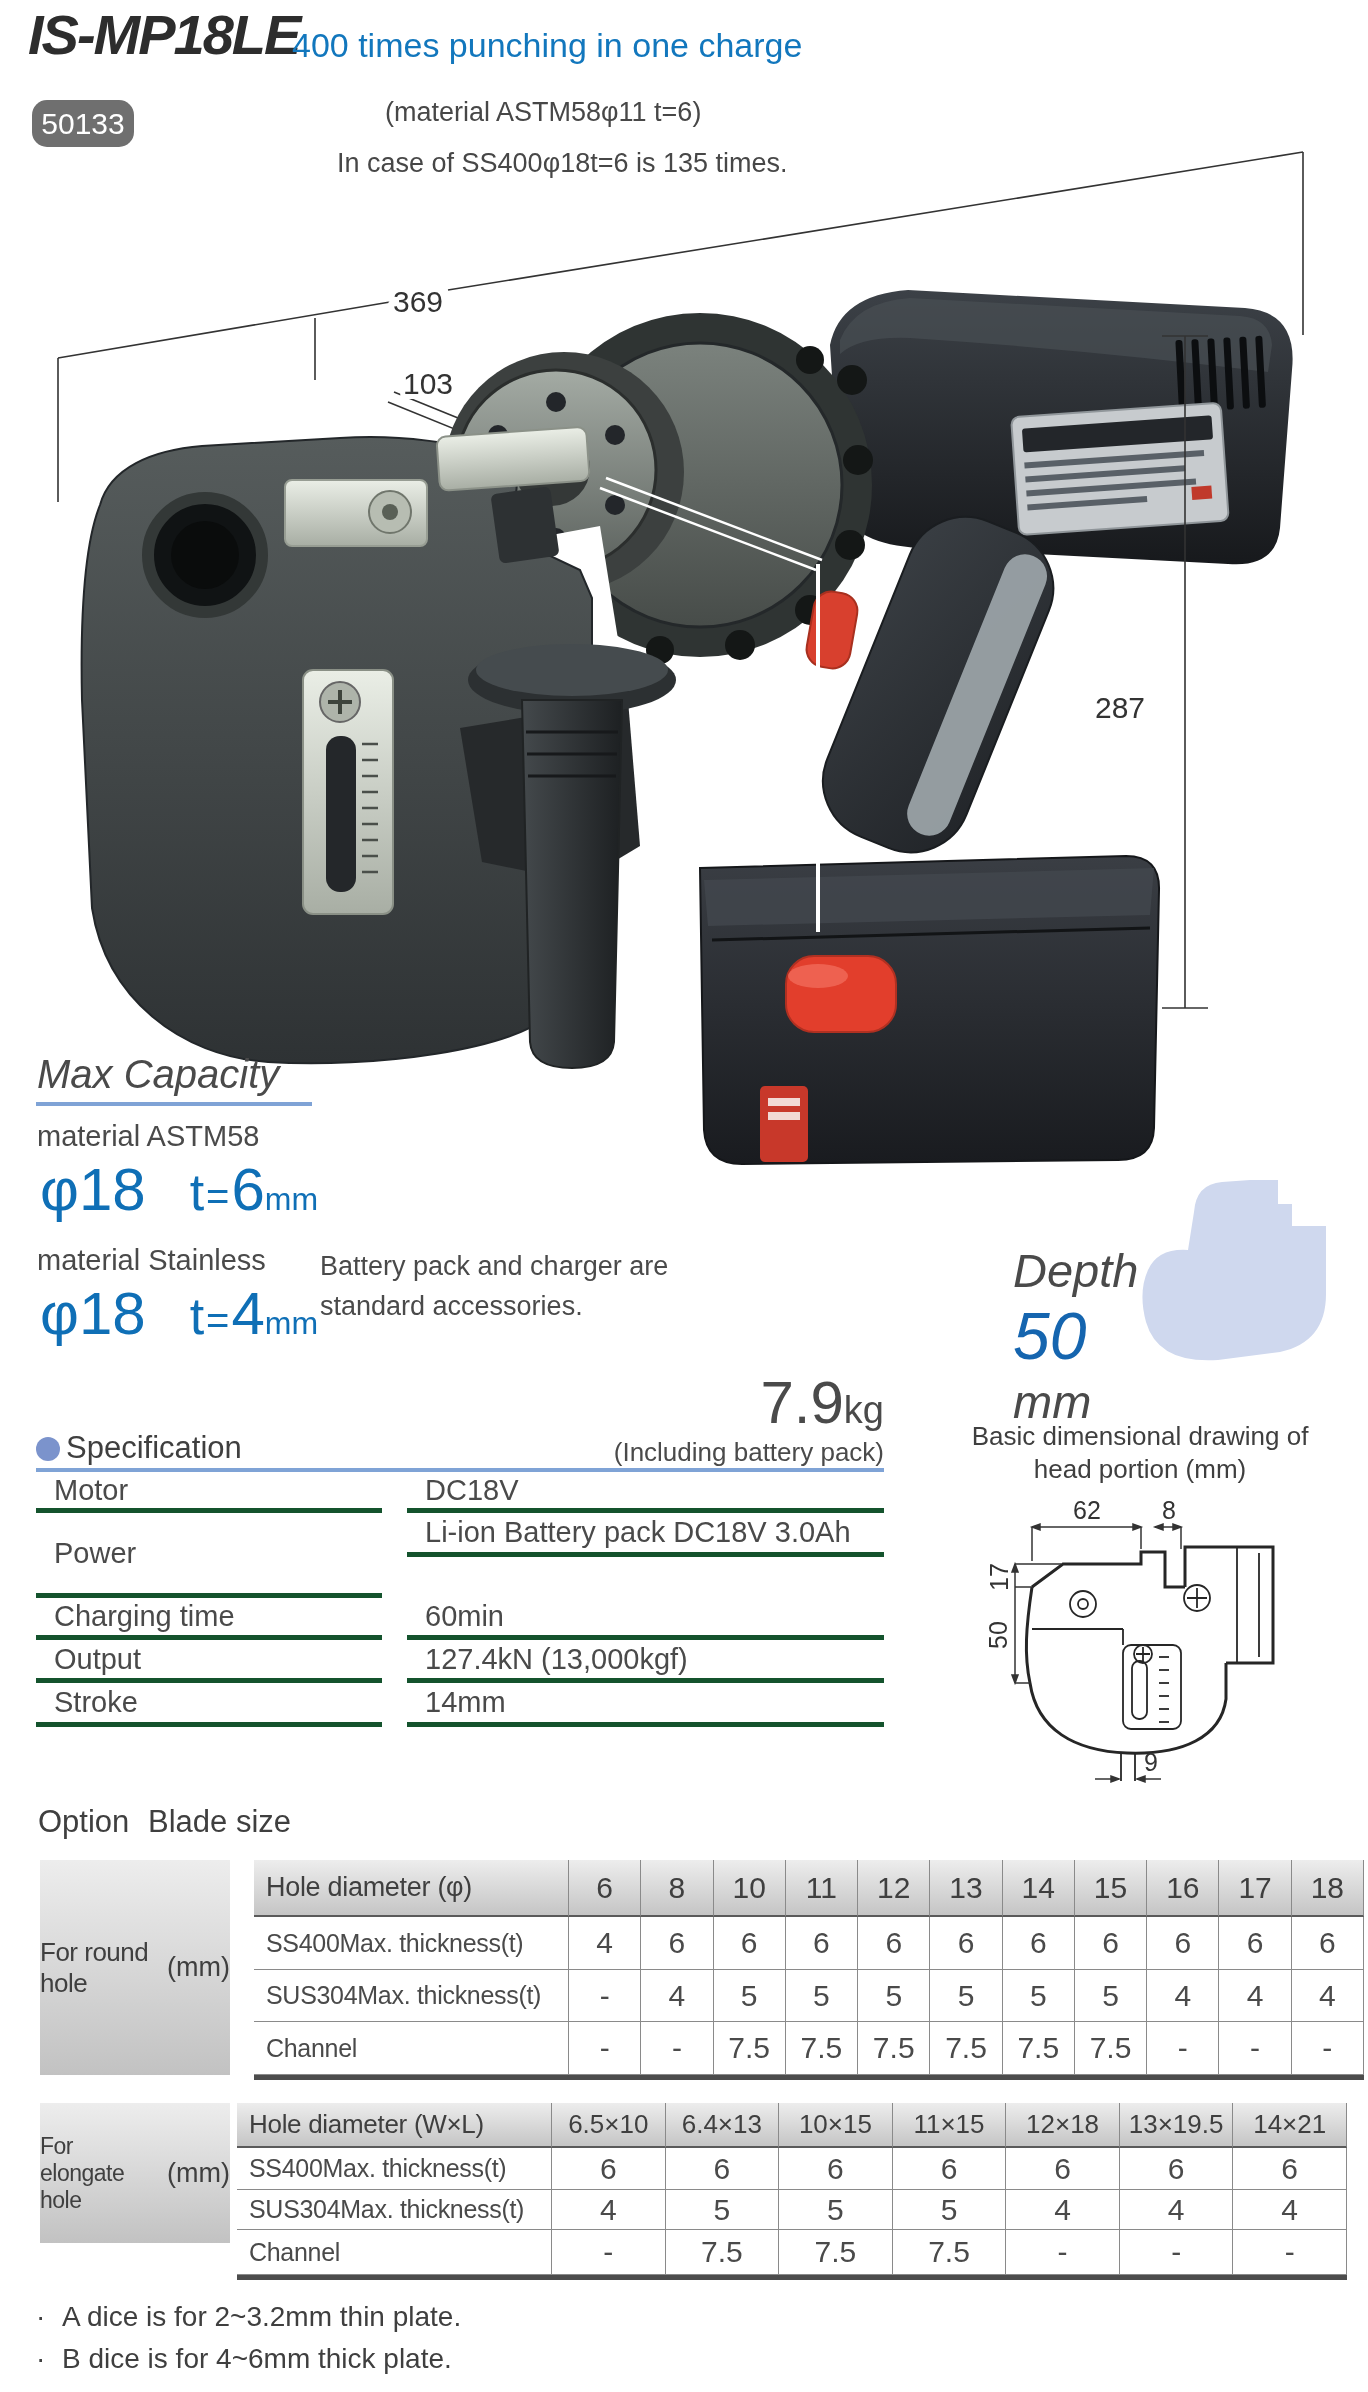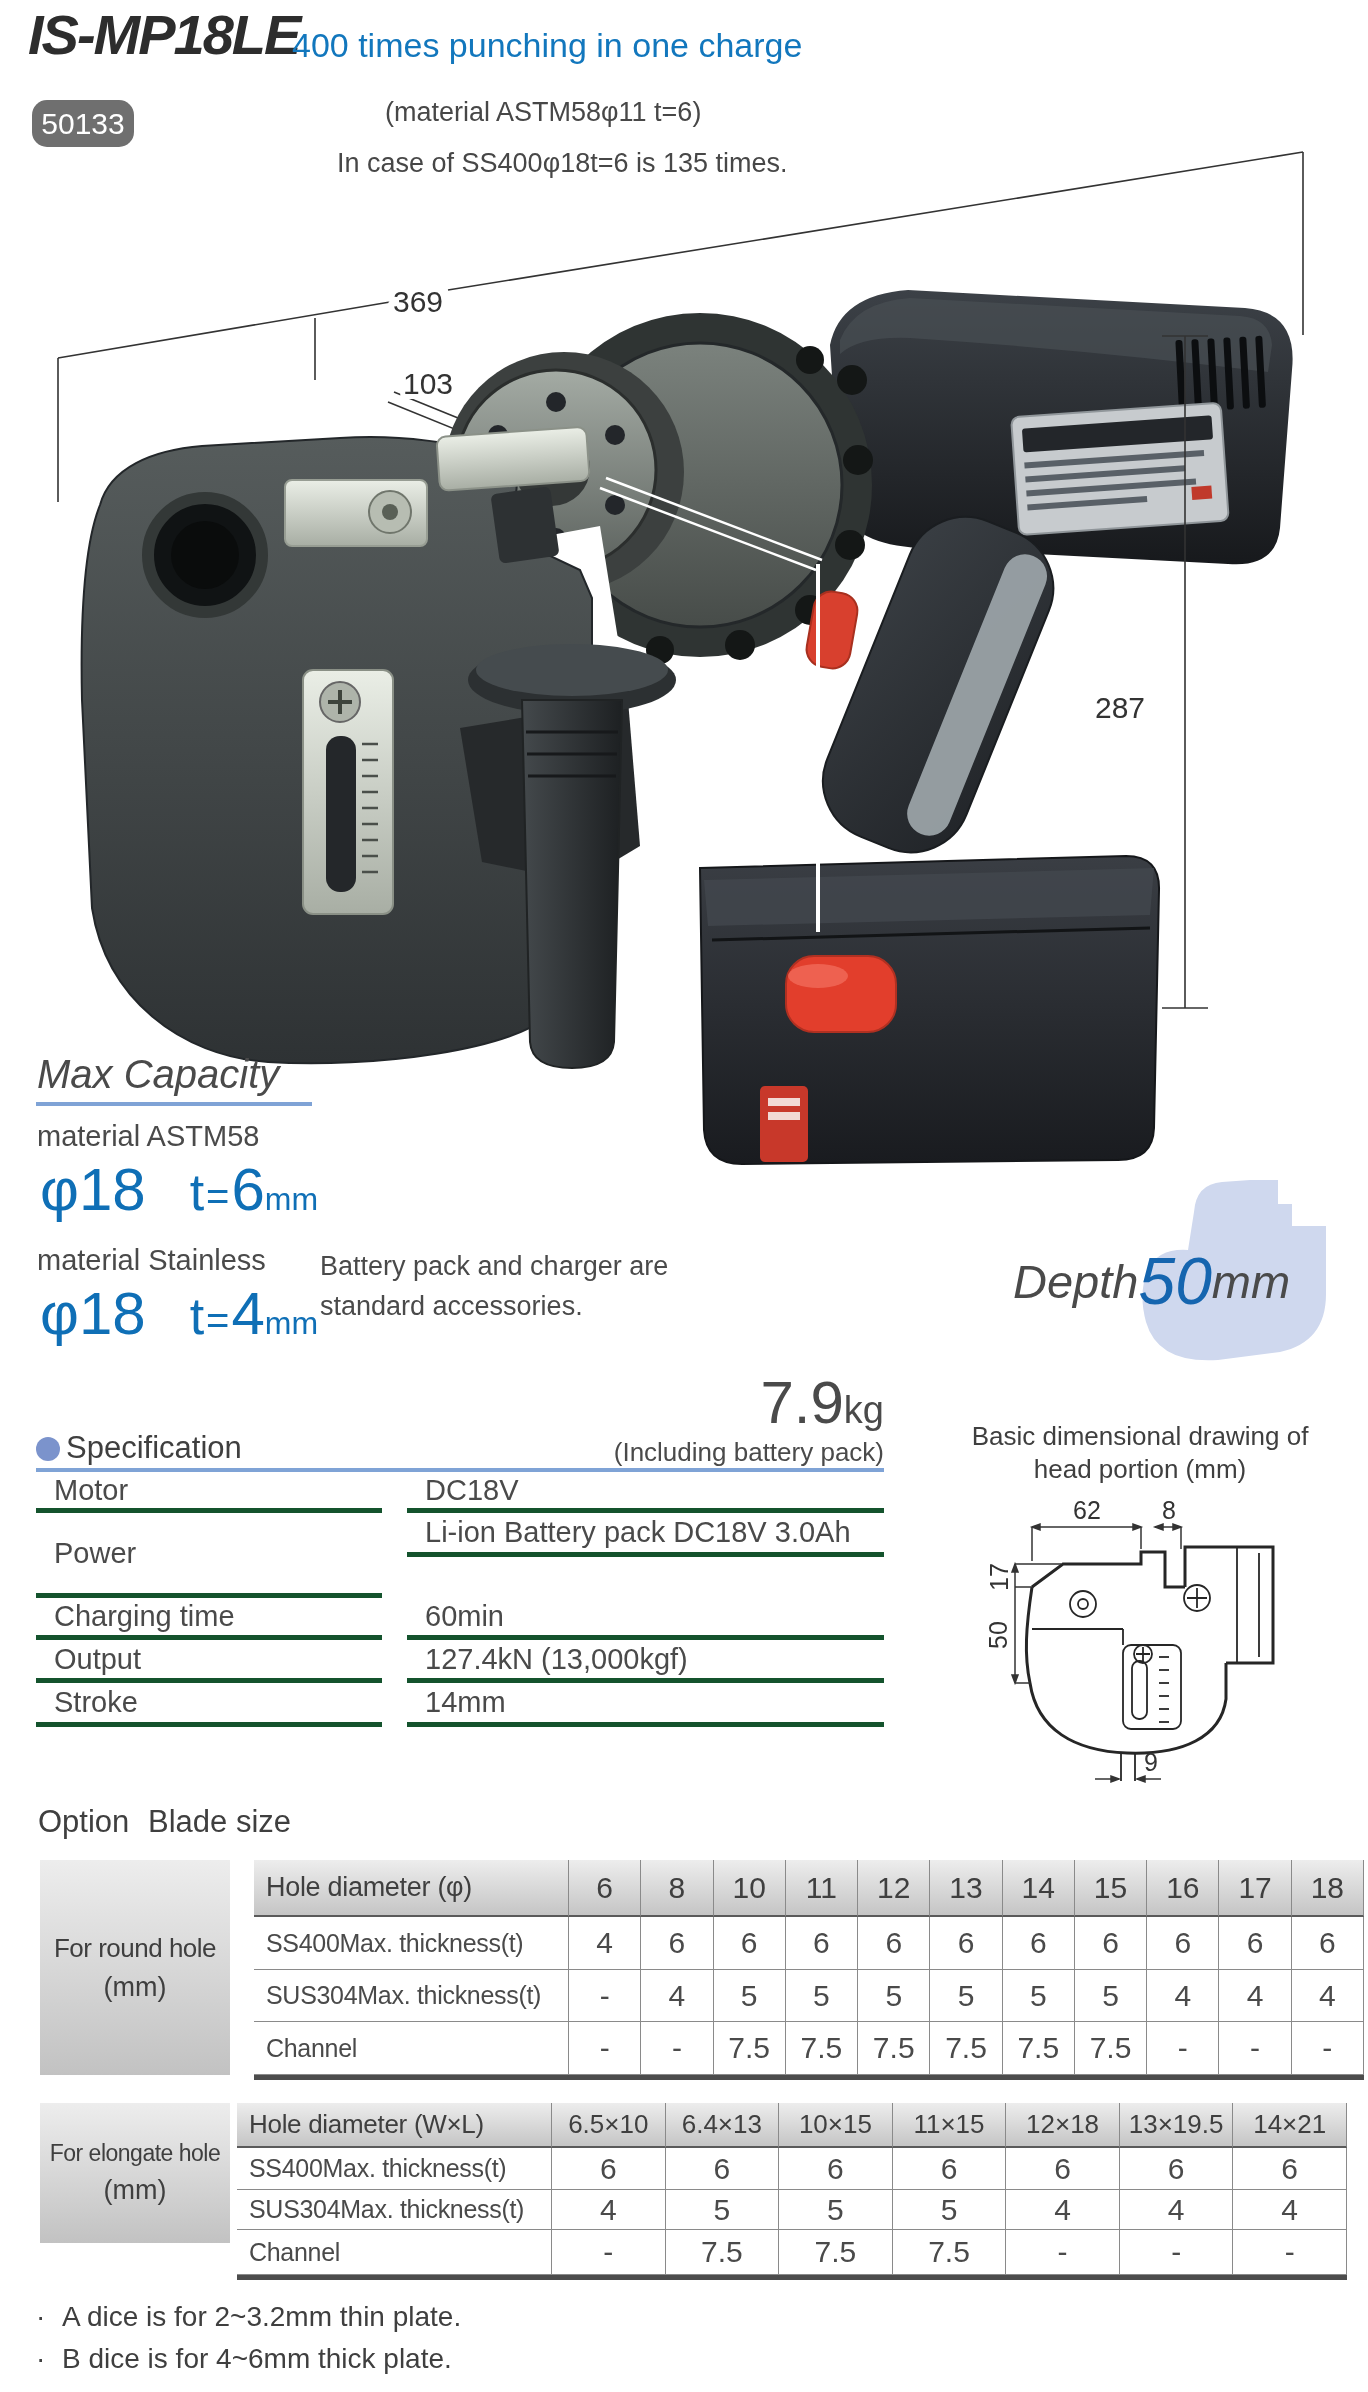--- a/index.html
+++ b/index.html
@@ -31,21 +31,21 @@
   .bigrow .gap{width:44px;}
   .bigrow .t{font-size:52px;}
   .bigrow .eq{font-size:40px;padding:0 2px;}
   .bigrow .val{font-size:60px;}
   .bigrow .unit{font-size:32px;}
 
   .acc-note{left:320px;top:1246px;font-size:27px;line-height:40px;color:#4a4a4a;}
 
   
   .sil-svg{left:1100px;top:1172px;width:260px;height:225px;}
-  .depth-row{left:1013px;top:1243px;display:flex;align-items:center;font-style:italic;}
+  .depth-row{left:1013px;top:1243px;display:flex;align-items:flex-start;font-style:italic;flex-direction:column;}
   .depth-row .d-prefix{font-size:47px;color:#4a4a4a;}
   .depth-row .d-val{font-size:66px;color:#1565af;}
   .depth-row .d-unit{font-size:47px;color:#4a4a4a;}
 
   
   .weight{top:1368px;right:484px;display:flex;align-items:baseline;color:#4a4a4a;}
   .weight .w-val{font-size:60px;}
   .weight .w-unit{font-size:38px;}
   .weight-note{top:1437px;right:484px;font-size:26px;color:#4a4a4a;}
 
@@ -64,21 +64,21 @@
 
   
   .drawing-title{left:950px;top:1420px;width:380px;text-align:center;font-size:26px;line-height:33px;color:#3f3f3f;}
   .drawing-svg{left:975px;top:1487px;width:375px;height:315px;}
   .drawing-svg text{font-family:"Liberation Sans",sans-serif;font-size:25px;fill:#333;}
 
   
   .option-label{left:38px;top:1804px;font-size:31px;color:#3f3f3f;}
   .option-sublabel{left:148px;top:1804px;font-size:31px;color:#3f3f3f;}
 
-  .side-label{width:190px;background:linear-gradient(#ededed,#c2c2c2);display:flex;flex-direction:column;
+  .side-label{width:190px;background:linear-gradient(#ededed,#c2c2c2);display:flex;flex-direction:row;
               align-items:center;justify-content:center;gap:8px;color:#3f3f3f;}
   .side-round{left:40px;top:1860px;height:215px;}
   .side-elong{left:40px;top:2103px;height:140px;}
   .side-label .l1{font-size:26px;letter-spacing:-.5px;}
   .side-label .l2{font-size:27px;}
   .side-elong .l1{font-size:23px;}
 
   .blade{display:grid;border-bottom:5px solid #4c4c4c;}
   #round-grid{left:254px;top:1860px;width:1110px;grid-template-columns:315px repeat(11,1fr);
               grid-template-rows:57px 53px 52px 53px;}

